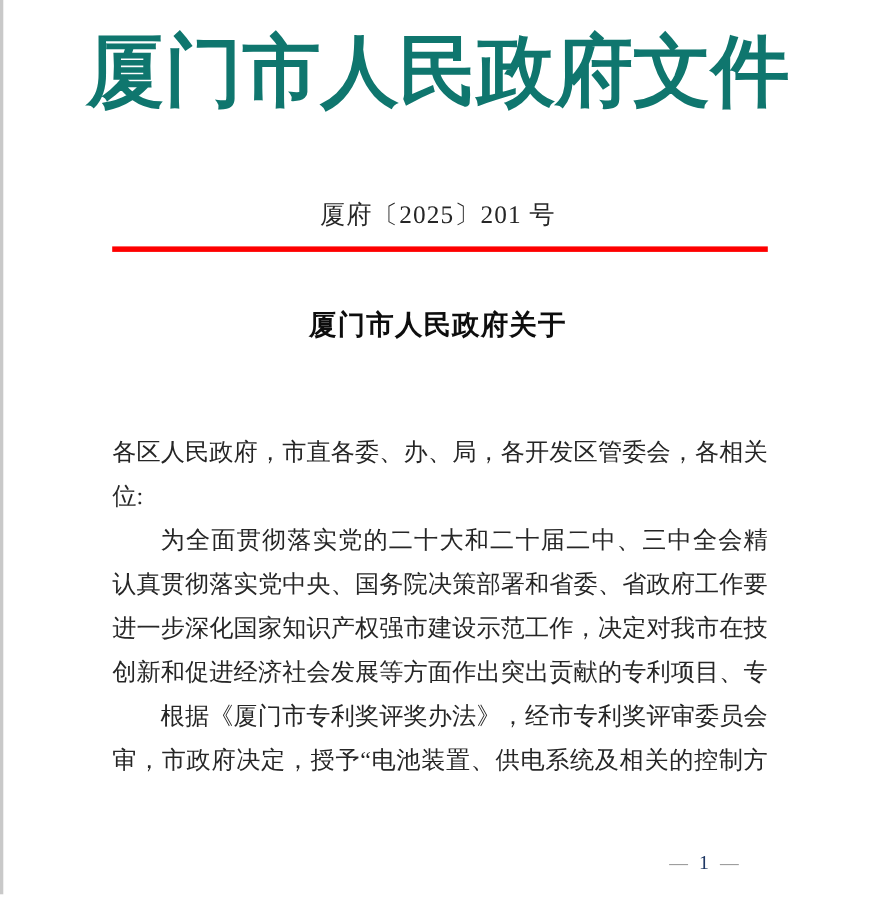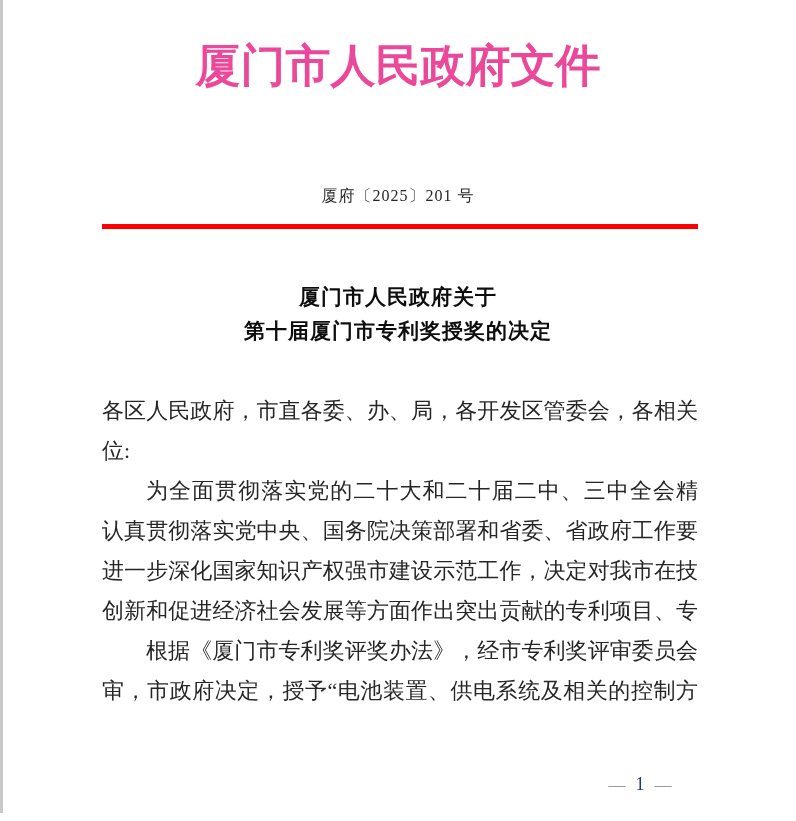--- a/index.html
+++ b/index.html
@@ -22,51 +22,51 @@
     width: 3px; height: 813px;
     background: #c9c9c9;
   }
   .banner-title {
     position: absolute;
     left: 0; right: 0;
     top: 21px;
     height: 90px;
     line-height: 90px;
     text-align: center;
-    font-size: 45px;
+    font-size: 71px;
     font-weight: bold;
-    color: #ec4899;
+    color: #0f766e;
     letter-spacing: 0px;
     white-space: nowrap;
   }
   .doc-number {
     position: absolute;
     left: 0; right: 0;
     top: 182px;
     height: 28px;
     line-height: 28px;
     text-align: center;
-    font-size: 16px;
+    font-size: 23px;
     color: #262626;
     letter-spacing: 1px;
   }
   .red-rule {
     position: absolute;
     left: 102px;
     top: 224px;
     width: 596px;
     height: 5px;
     background: #fe0000;
   }
   .doc-title {
     position: absolute;
     left: 0; right: 0;
     top: 280px;
     text-align: center;
-    font-size: 21px;
+    font-size: 25px;
     font-weight: bold;
     color: #0d0d0d;
     line-height: 34px;
     letter-spacing: 1px;
   }
   .body-text {
     position: absolute;
     left: 102px;
     top: 391px;
     width: 596px;
@@ -112,21 +112,20 @@
   <div class="page-edge"></div>
 
   <div class="banner-title">厦门市人民政府文件</div>
 
   <div class="doc-number">厦府〔2025〕201 号</div>
 
   <div class="red-rule"></div>
 
   <div class="doc-title">
     <div>厦门市人民政府关于</div>
-    <div>第十届厦门市专利奖授奖的决定</div>
   </div>
 
   <div class="body-text">
     <div class="body-line">各区人民政府，市直各委、办、局，各开发区管委会，各相关单</div>
     <div class="body-line para-end">位:</div>
     <div class="body-line indent">为全面贯彻落实党的二十大和二十届二中、三中全会精神，</div>
     <div class="body-line">认真贯彻落实党中央、国务院决策部署和省委、省政府工作要求，</div>
     <div class="body-line">进一步深化国家知识产权强市建设示范工作，决定对我市在技术</div>
     <div class="body-line">创新和促进经济社会发展等方面作出突出贡献的专利项目、专利</div>
     <div class="body-line indent">根据《厦门市专利奖评奖办法》，经市专利奖评审委员会评</div>

